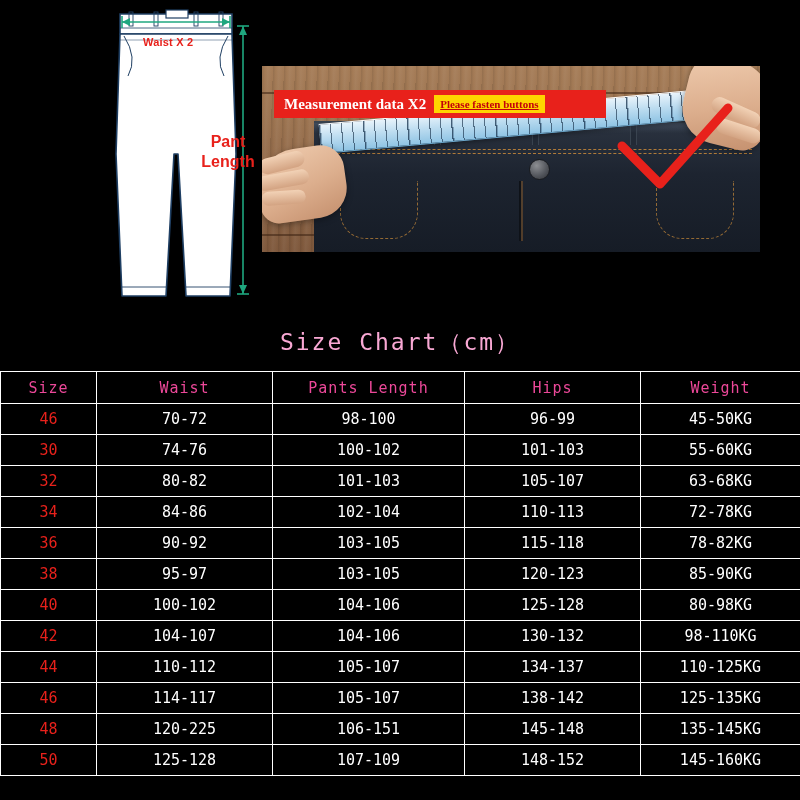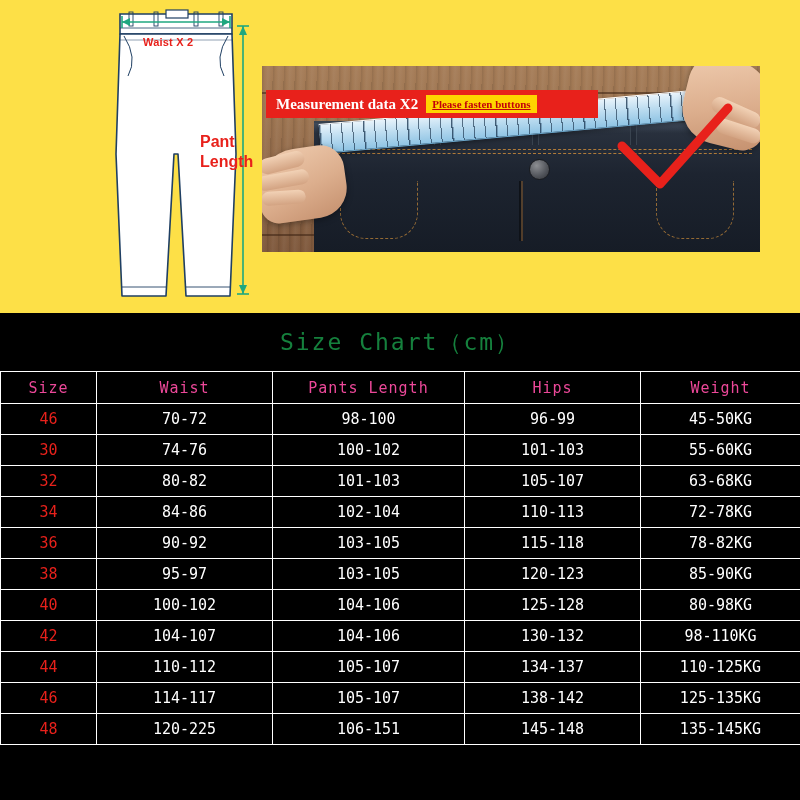--- a/index.html
+++ b/index.html
@@ -14,21 +14,21 @@
     position: relative;
     width: 800px; height: 800px;
     background: #ffffff;
   }
 
   
   .top-area {
     position: relative;
     width: 800px;
     height: 386px;
-    background: #fde047;
+    background: #000000;
   }
 
   
   .pants-wrap {
     position: absolute;
     left: 96px;
     top: 4px;
     width: 160px;
     height: 300px;
   }
@@ -48,21 +48,21 @@
   .lbl-pantlen {
     position: absolute;
     left: 200px;
     top: 132px;
     width: 56px;
     color: #e8211b;
     font-family: "Liberation Sans", sans-serif;
     font-weight: bold;
     font-size: 16px;
     line-height: 20px;
-    text-align: left;
+    text-align: center;
   }
 
   
   .photo {
     position: absolute;
     left: 262px;
     top: 66px;
     width: 498px;
     height: 186px;
     overflow: hidden;
@@ -164,21 +164,21 @@
   .hand-right .finger{
     position:absolute; background: linear-gradient(180deg,#f2d2b6,#d3a382);
     border-radius:14px;
   }
   
   .checkmark {
     position:absolute; right:24px; top:36px; width:120px; height:96px;
   }
   
   .photo-banner{
-    position:absolute; left:4px; top:24px;
+    position:absolute; left:12px; top:24px;
     width:332px; height:28px;
     background:#e8211b;
     display:flex; align-items:center;text-align:center;
   }
   .photo-banner .m-txt{
     color:#ffffff;
     font-family:"Liberation Serif", serif;
     font-weight:bold;
     font-size:15px;
     padding:0 8px 0 10px;
@@ -198,21 +198,21 @@
   
   .chart {
     position:absolute;
     left:0; top:313px;
     width:800px; height:487px;
     background:#000000;
   }
   .chart-title {
     height:58px;
     display:flex; align-items:center; justify-content:center;
-    color:#15803d;
+    color:#f9a8d4;
     font-family:"DejaVu Sans Mono", monospace;
     font-size:23px;
     letter-spacing:2px;
   }
   table.size {
     width:800px;
     border-collapse:collapse;
     table-layout:fixed;
   }
   table.size th, table.size td {
@@ -428,17 +428,24 @@
           <td>138-142</td>
           <td>125-135KG</td>
         </tr>
         <tr>
           <td class="size-col">48</td>
           <td>120-225</td>
           <td>106-151</td>
           <td>145-148</td>
           <td>135-145KG</td>
         </tr>
+        <tr>
+          <td class="size-col">50</td>
+          <td>125-128</td>
+          <td>107-109</td>
+          <td>148-152</td>
+          <td>145-160KG</td>
+        </tr>
       </tbody>
     </table>
   </div>
 
 </div>
 
 </body></html>

